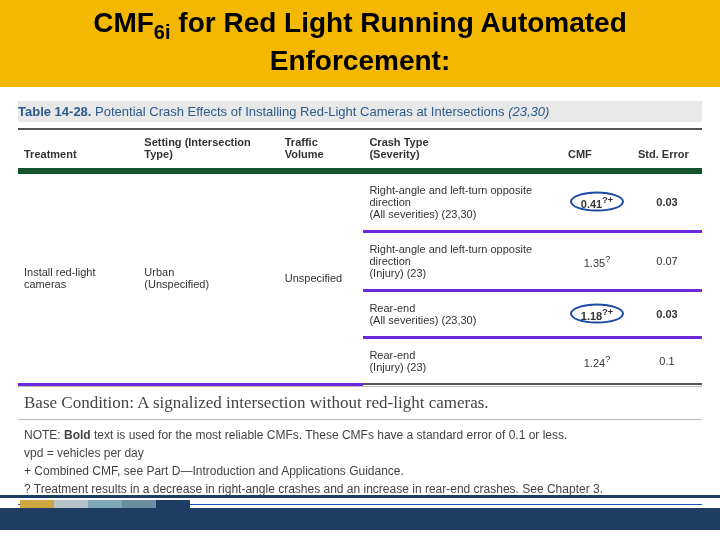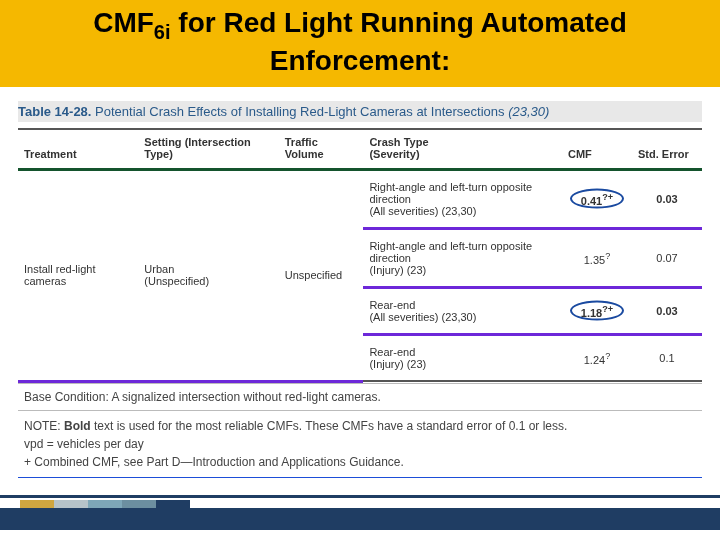--- a/index.html
+++ b/index.html
@@ -31,21 +31,21 @@
   }
   .tbl-title .tnum { font-weight: bold; }
   .tbl-title .italic { font-style: italic; }
 
   .tbl { width: 100%; border-collapse: collapse; font-size: 11px; color: #333; }
   .tbl thead th {
     text-align: left;
     font-weight: bold;
     padding: 6px 6px 8px 6px;
     border-top: 2px solid #555;
-    border-bottom: 3px solid #14532d;
+    border-bottom: 6px solid #14532d;
     vertical-align: bottom;
   }
   .tbl td {
     padding: 10px 6px;
     border-bottom: 3px solid #6d28d9;
     vertical-align: middle;
   }
   .tbl tr.last td { border-bottom: 2px solid #555; }
   .cmf-col, .err-col { text-align: center; position: relative; }
   .cmf-col { width: 70px; }
@@ -58,23 +58,24 @@
     left: 50%; top: 50%;
     transform: translate(-50%, -52%);
     pointer-events: none;
   }
   .bold { font-weight: bold; }
 
   .basecond {
     border-top: 1px solid #bbb;
     border-bottom: 1px solid #bbb;
     padding: 6px;
-    font-size: 12px;
+    font-size: 17px;
     color: #444;
     margin-top: 0;
+    font-family: Liberation Serif, serif;
   }
 
   .notes {
     font-size: 12px;
     color: #444;
     padding: 6px 6px 0 6px;
     line-height: 1.5;
     border-bottom: 1px solid #1d4ed8;
     padding-bottom: 6px;
   }
@@ -173,20 +174,21 @@
         </tr>
       </tbody>
     </table>
 
     <div class="basecond">Base Condition: A signalized intersection without red-light cameras.</div>
 
     <div class="notes">
       <span>NOTE: </span><span class="nb">Bold</span><span> text is used for the most reliable CMFs. These CMFs have a standard error of 0.1 or less.</span><br>
       <span>vpd = vehicles per day</span><br>
       <span>+ Combined CMF, see Part D—Introduction and Applications Guidance.</span><br>
+      <span>? Treatment results in a decrease in right-angle crashes and an increase in rear-end crashes. See Chapter 3.</span>
     </div>
 
   </div>
 
   <div class="footer">
     <div class="topline"></div>
     <div class="blocks">
       <span class="b1"></span>
       <span class="b2"></span>
       <span class="b3"></span>

